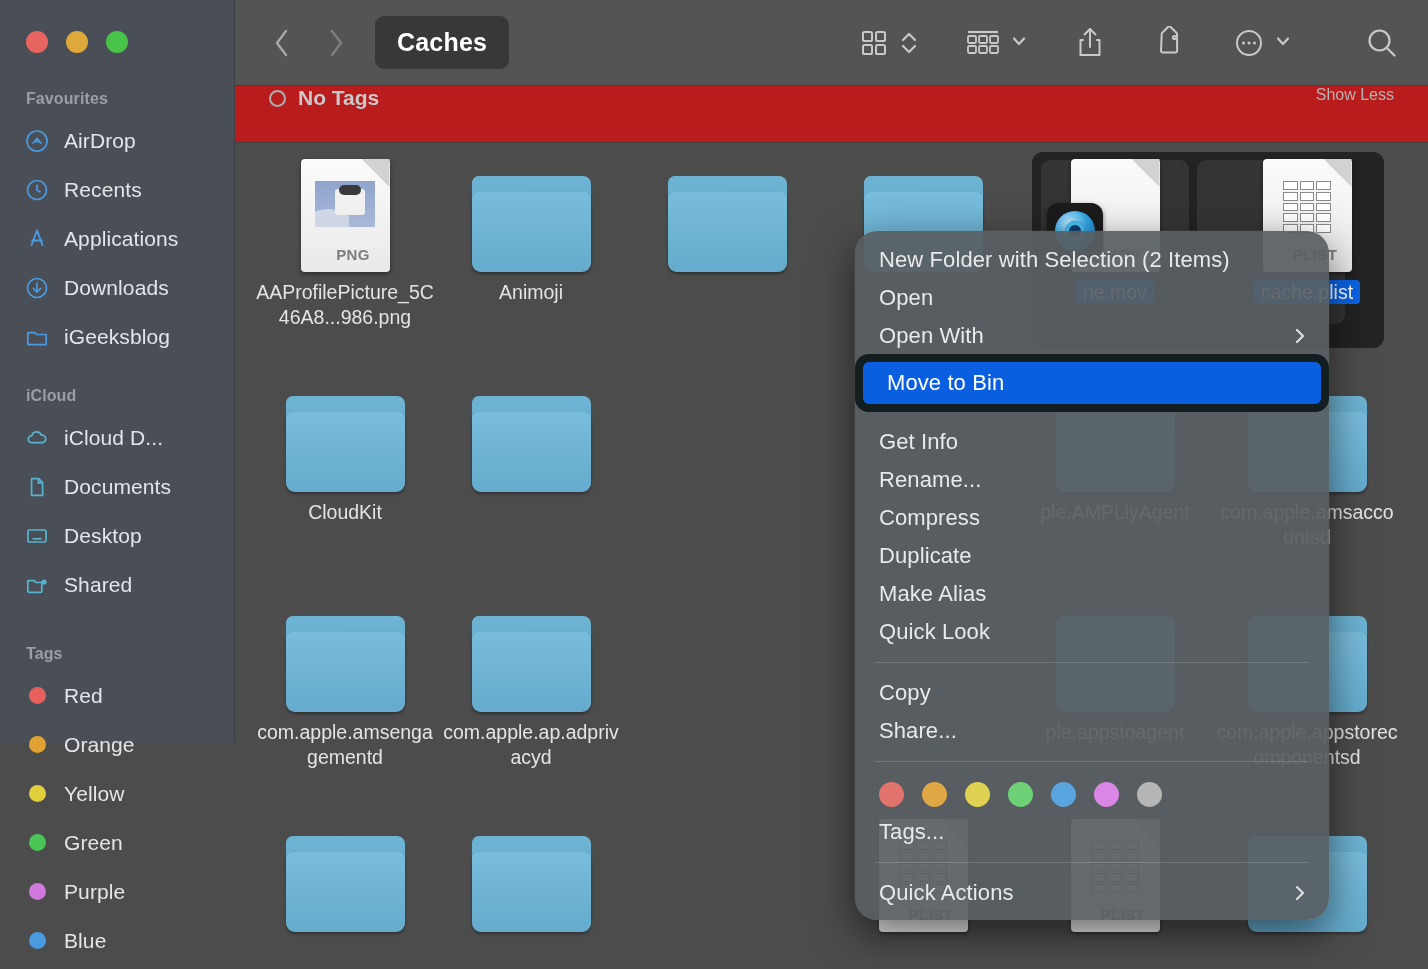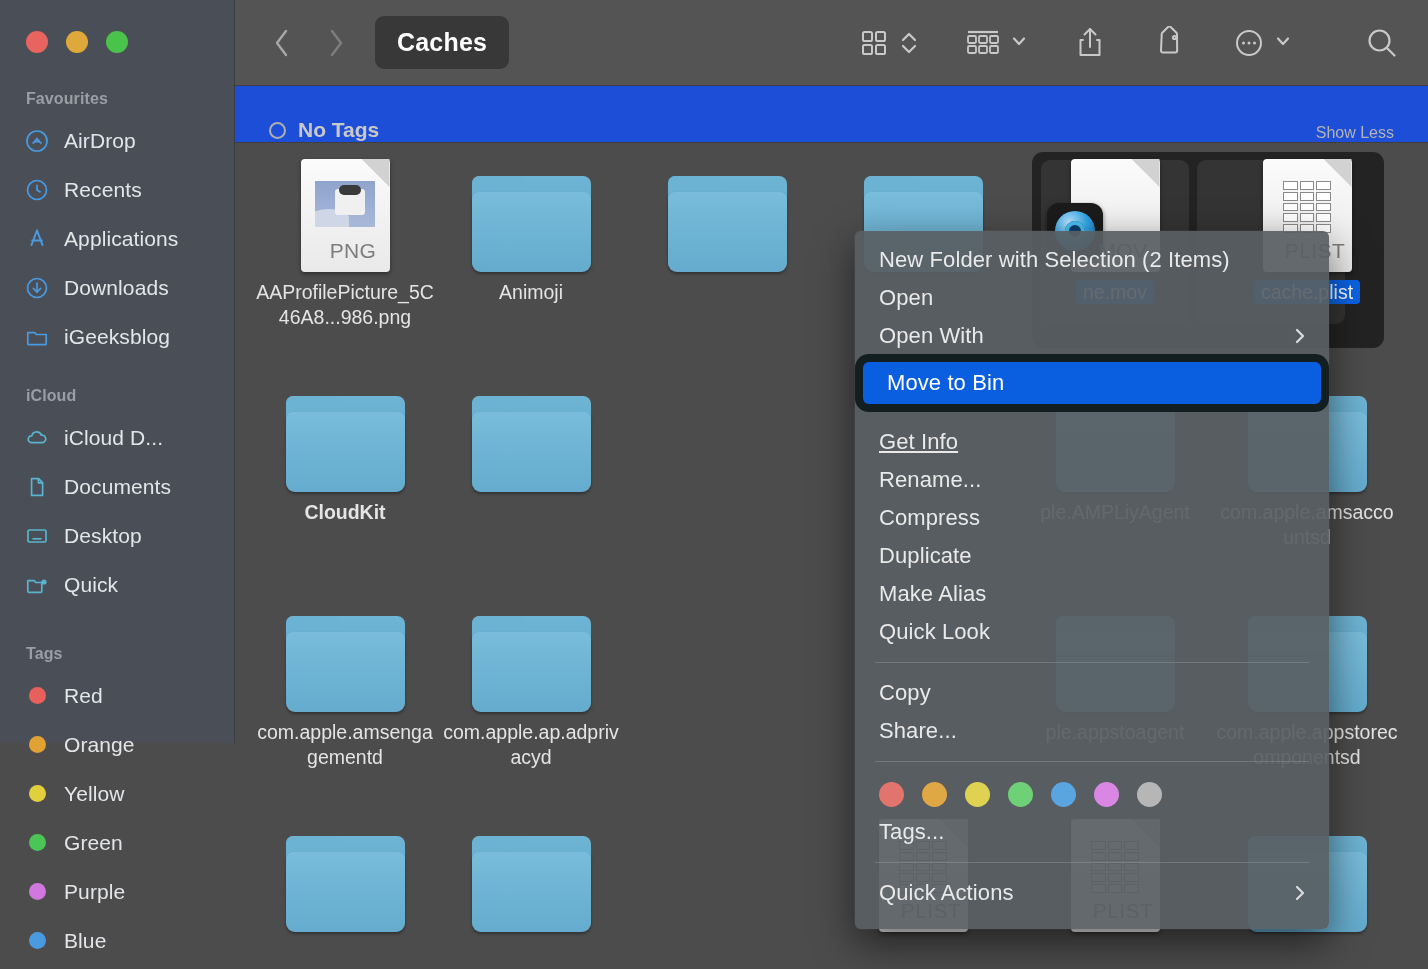--- a/index.html
+++ b/index.html
@@ -56,23 +56,23 @@
     font-size:25px; font-weight:700; color:#fff;
     letter-spacing:.2px;
   }
   #tb-right{ margin-left:auto; display:flex; align-items:center; gap:0; padding-right:28px; }
   .tbitem{ display:flex; align-items:center; color:#c9c9c9; }
   .tb-gap{ width:46px; }
   .chev{ margin-left:8px; color:#c9c9c9; }
 
   
   #tagbar{
-    height:57px; background:#1d4ed8;
+    height:57px; background:#b91c1c;
     border-bottom:1px solid #3f3f3f;
-    display:flex; align-items:flex-end; padding:0 34px 0 34px;
+    display:flex; align-items:flex-start; padding:0 34px 0 34px;
   }
   #notags{ display:flex; align-items:center; gap:12px; }
   .ring{ width:17px; height:17px; border-radius:50%; border:2px solid #aeaeae; display:block; }
   #notags-label{ font-size:21px; font-weight:700; color:#c9c9c9; }
   #showless{ margin-left:auto; font-size:16px; color:#b4b4b4; }
 
   
   #grid{ position:absolute; left:0; top:144px; right:0; bottom:0; }
   .cell{ position:absolute; width:192px; text-align:center; }
   .ic-wrap{ height:118px; display:flex; align-items:flex-end; justify-content:center; }
@@ -107,21 +107,21 @@
     border-radius:4px;
     box-shadow:0 2px 4px rgba(0,0,0,.4);
   }
   .doc .fold{
     position:absolute; right:0; top:0; width:28px; height:28px;
     background:#d2d2d2;
     clip-path:polygon(0 0,100% 100%,100% 0);
   }
   .doc .kind{
     position:absolute; left:16px; right:0; bottom:9px;
-    font-size:21px; color:#7d7d7d; letter-spacing:.4px; font-weight:400;
+    font-size:15px; color:#7d7d7d; letter-spacing:.4px; font-weight:700;
   }
   .doc .body{ position:absolute; left:0; right:0; top:22px; display:flex; justify-content:center; }
 
   .png-thumb{ width:60px; height:46px; position:relative; overflow:hidden; }
   .png-thumb .sky{ position:absolute; inset:0; background:linear-gradient(#8fa4cd,#a9b9d9); }
   .png-thumb .hill{ position:absolute; left:-6px; bottom:0; width:40px; height:18px; background:#cfd6e6; border-radius:50% 50% 0 0; }
   .png-thumb .cam{ position:absolute; left:20px; top:8px; width:30px; height:26px; background:#f0f0f0; border-radius:3px; }
   .png-thumb .lens{ position:absolute; left:24px; top:4px; width:22px; height:10px; background:#3a3a3a; border-radius:5px; }
 
   .grid-glyph{ width:48px; height:52px; display:grid; grid-template-columns:repeat(3,1fr); grid-template-rows:repeat(5,1fr); gap:2px; }
@@ -148,23 +148,23 @@
   #selblock{
     position:absolute; background:#232323; border-radius:11px;
     pointer-events:none;
   }
   .selcard{ position:absolute; background:#343434; border-radius:9px; }
 
   
   #ctxmenu{
     position:absolute; left:620px; top:231px; width:474px;
     background:rgba(88,95,99,.93);
-    border-radius:6px;
+    border-radius:22px;
     box-shadow:0 14px 40px rgba(0,0,0,.55), 0 0 0 .5px rgba(255,255,255,.1);
-    padding:10px 0 17px 0;
+    padding:10px 0 8px 0;
     overflow:hidden;
   }
   .mi{
     position:relative; display:flex; align-items:center;
     height:38px; padding:0 22px 0 24px;
     font-size:22px; color:#e9e9e9; letter-spacing:.1px;
     white-space:nowrap;
   }
   .mi .sub{ margin-left:auto; color:#ddd; font-size:24px; line-height:0; }
   .mi.sel{
@@ -279,21 +279,21 @@
           <span class="sb-label">Desktop</span>
         </div>
 
         <div class="sb-item">
           <span class="sb-ic">
             <svg width="24" height="24" viewBox="0 0 24 24" fill="none" stroke="#58b4cf" stroke-width="1.7" stroke-linejoin="round">
               <path d="M2.8 7.6h6.4l1.5 1.9h6.1v8.8a1 1 0 0 1-1 1H3.8a1 1 0 0 1-1-1z"></path>
               <circle cx="19" cy="9" r="2.6" fill="#58b4cf" stroke="none"></circle>
             </svg>
           </span>
-          <span class="sb-label">Quick</span>
+          <span class="sb-label">Shared</span>
         </div>
       </div>
 
       <div class="sb-group" style="margin-top:36px;">
         <div class="sb-header">Tags</div>
 
         <div class="sb-item">
           <span class="sb-ic">
               <i class="dot" style="background:#e8605b"></i>
             </span>
@@ -531,21 +531,21 @@
                   <i></i>
                   <i></i>
                 </div>
             </div>
             <div class="kind">PLIST</div>
           </div>
         </div>
         <div class="fname"><span class="hl">cache.plist</span></div>
       </div>
 
-      <div class="cell" style="left:14px; top:230px;font-weight:bold;">
+      <div class="cell" style="left:14px; top:230px;">
         <div class="ic-wrap">
           <div class="folder">
               <div class="back"></div>
               <div class="tab"></div>
               <div class="front"></div>
             </div>
         </div>
         <div class="fname">CloudKit</div>
       </div>
       <div class="cell" style="left:200px; top:230px;">
@@ -721,21 +721,21 @@
           <svg width="14" height="20" viewBox="0 0 14 20" fill="none" stroke="#ddd" stroke-width="2.2" stroke-linecap="round" stroke-linejoin="round">
               <path d="M4 4l6 6-6 6"></path>
             </svg>
         </span>
       </div>
 
       <div class="mi sel">
         <span>Move to Bin</span>
       </div>
 
-      <div class="mi" style="margin-top:19px;text-decoration:underline;">
+      <div class="mi" style="margin-top:19px;">
         <span>Get Info</span>
       </div>
       <div class="mi">
         <span>Rename...</span>
       </div>
       <div class="mi">
         <span>Compress</span>
       </div>
       <div class="mi">
         <span>Duplicate</span>

